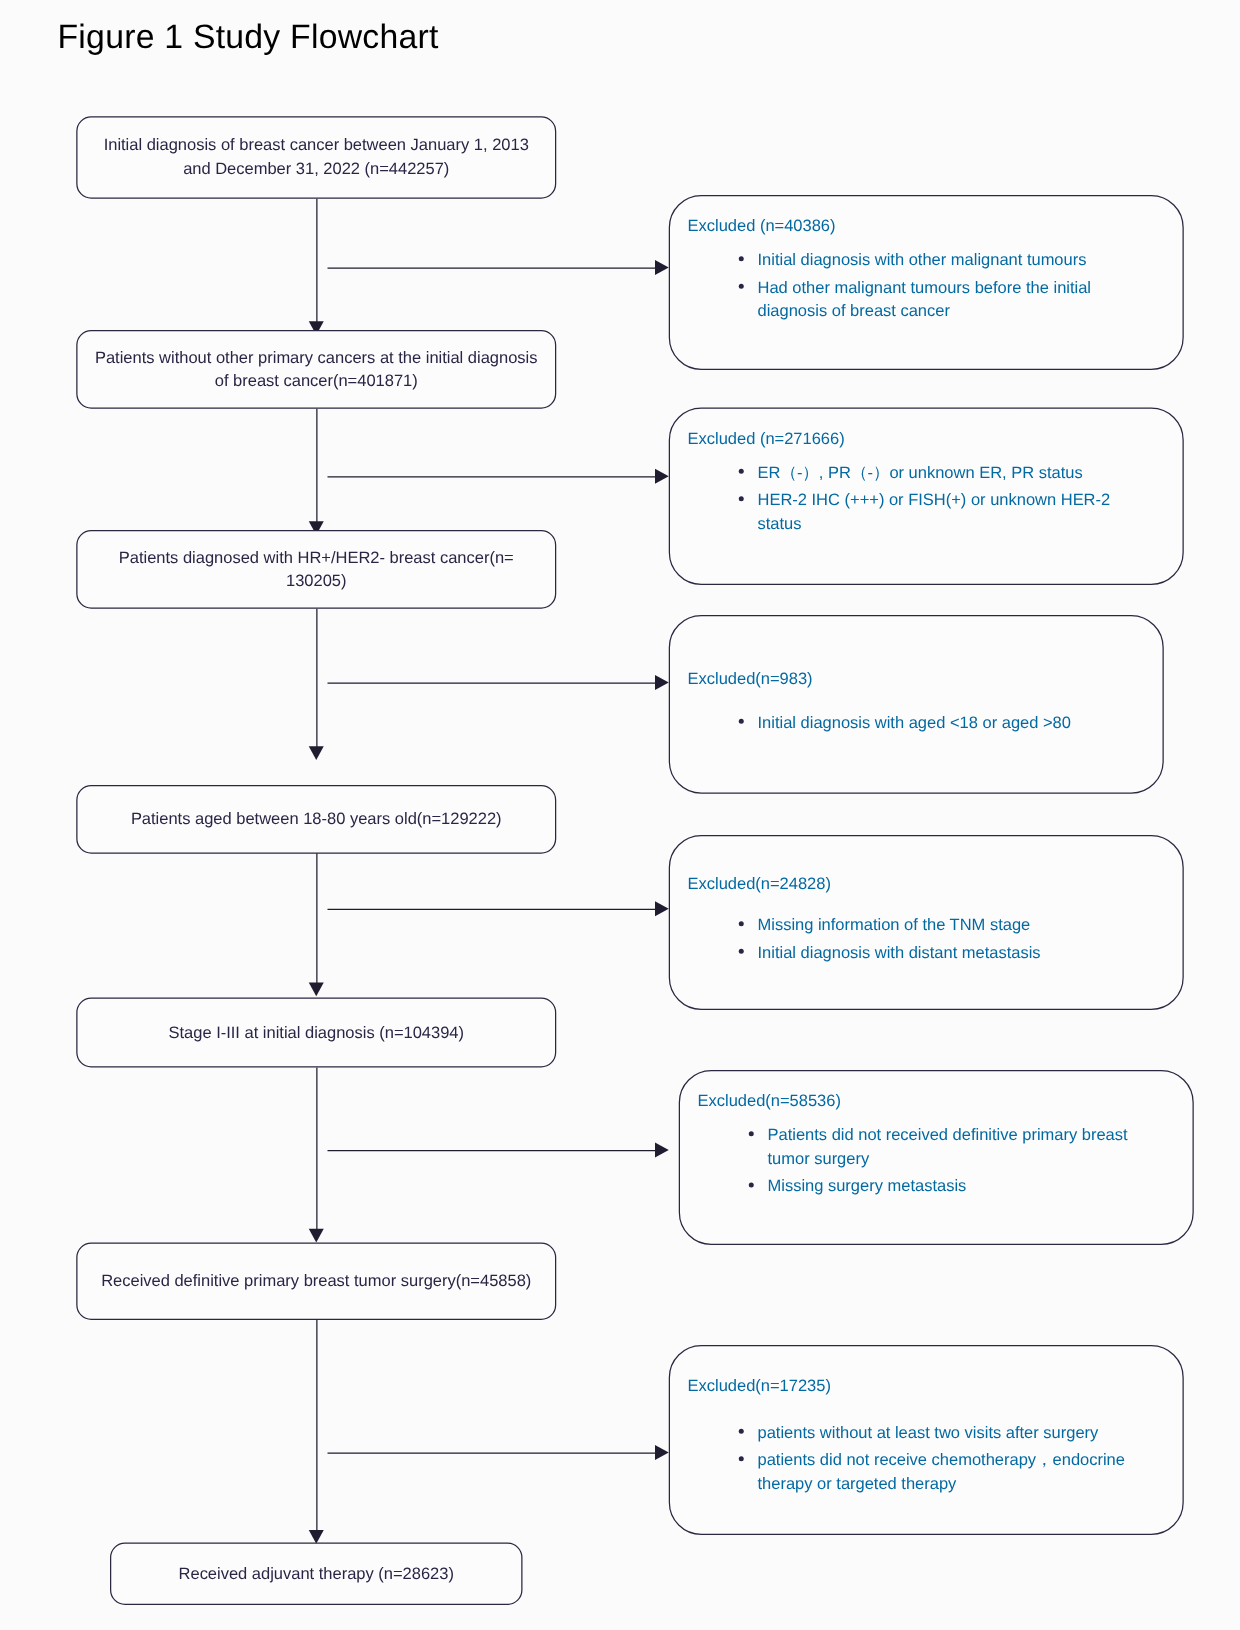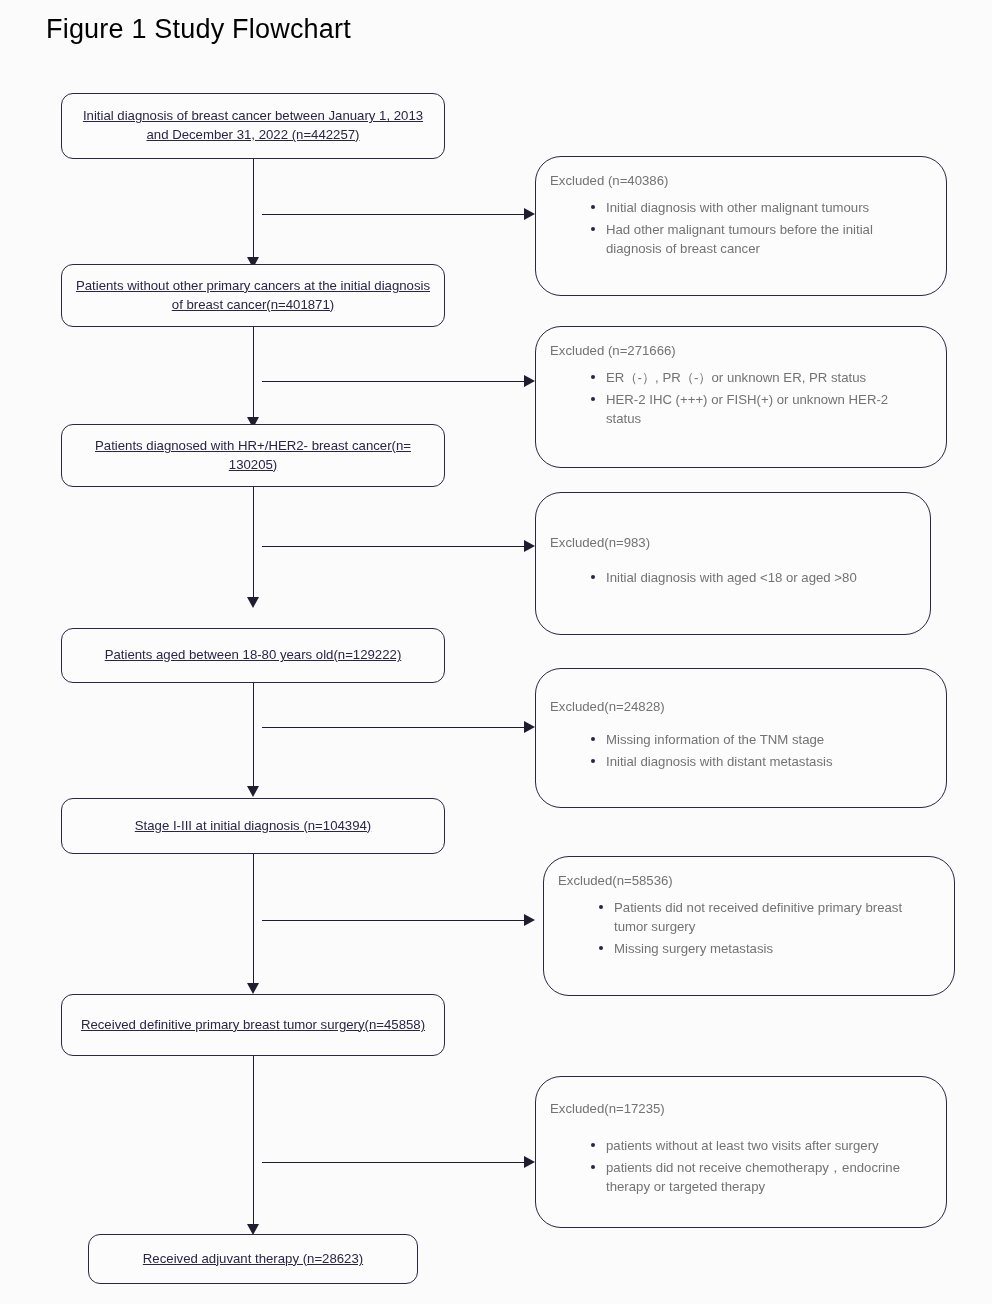--- a/index.html
+++ b/index.html
@@ -37,33 +37,32 @@
     border-radius: 12px;
     background: #fcfcfd;
     color: #2a2545;
     font-size: 13.2px;
     line-height: 1.42;
     display: flex;
     align-items: center;
     justify-content: center;
     text-align: center;
     padding: 6px 12px;
-    text-decoration: underline;
   }
   .node .node-text {
     display: block;
     width: 100%;
   }
   .excluded {
     position: absolute;
     box-sizing: border-box;
     border: 1.6px solid #2b2740;
     border-radius: 26px;
     background: #fcfcfd;
-    color: #737373;
+    color: #0369a1;
     font-size: 13.2px;
     line-height: 1.45;
     padding: 14px 16px 10px 14px;
     text-align: left;
   }
   .excluded .ex-head {
     display: block;
     margin: 0 0 8px 0;
     white-space: nowrap;
   }

